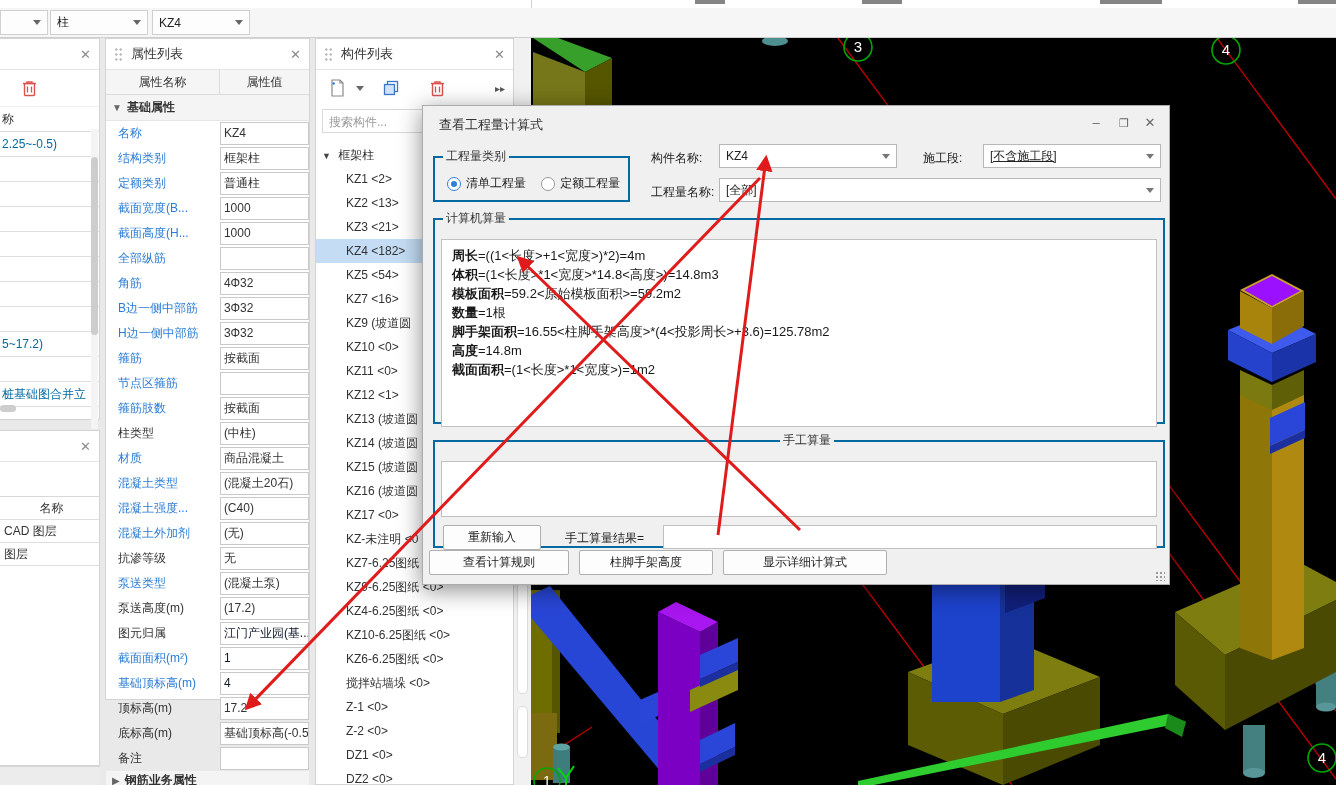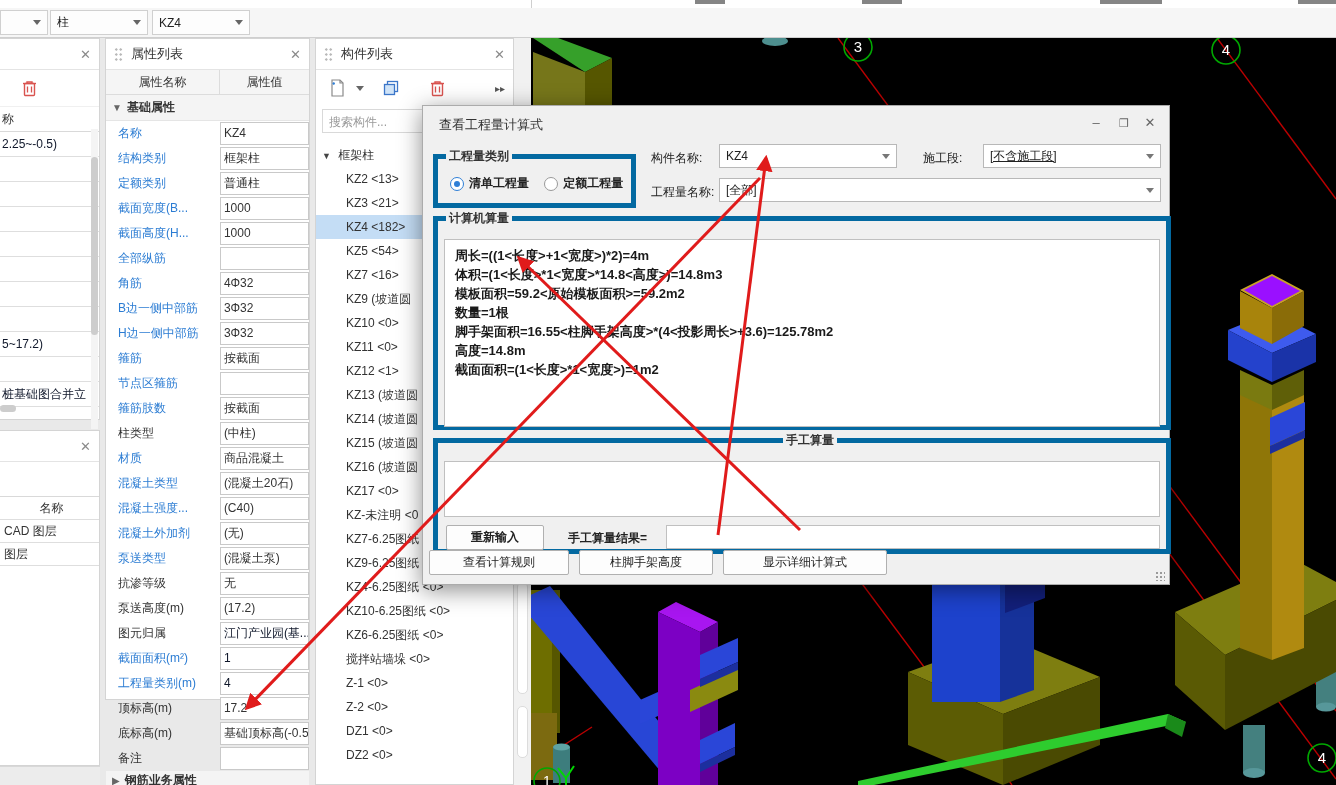--- a/index.html
+++ b/index.html
@@ -11,21 +11,21 @@
   #toolbar{left:0;top:8px;width:1336px;height:30px;background:#f6f6f6;border-bottom:1px solid #cfcfcf;box-sizing:border-box;}
   .combo{position:absolute;top:2px;height:25px;background:#fdfdfd;border:1px solid #d0d0d0;box-sizing:border-box;
          display:flex;align-items:center;padding:0 6px;font-size:12px;color:#222;}
   .combo .caret{margin-left:auto;width:0;height:0;border-left:4px solid transparent;border-right:4px solid transparent;border-top:5px solid #666;}
   
   .panel{position:absolute;background:#fff;border:1px solid #d4d4d4;box-sizing:border-box;}
   .phead{height:30px;border-bottom:1px solid #e4e4e4;display:flex;align-items:center;padding:0 8px;font-size:13px;color:#333;}
   .dots{width:9px;height:15px;margin-right:8px;background-image:radial-gradient(#b8b8b8 1.1px,transparent 1.3px);background-size:4.5px 5px;}
   .xbtn{margin-left:auto;color:#8a8a8a;font-size:13px;line-height:1;cursor:default;}
   
-  .lrow{height:24px;line-height:24px;border-bottom:1px solid #dedede;padding-left:2px;overflow:hidden;white-space:nowrap;color:#0f172a;}
+  .lrow{height:24px;line-height:24px;border-bottom:1px solid #dedede;padding-left:2px;overflow:hidden;white-space:nowrap;color:#0369a1;}
   .brow{height:22px;line-height:22px;border-bottom:1px solid #dedede;padding-left:4px;overflow:hidden;white-space:nowrap;}
   
   .colhead{display:flex;height:24px;background:#f5f5f5;border-bottom:1px solid #dcdcdc;align-items:center;}
   .colhead .c1{width:113px;text-align:center;color:#333;}
   .colhead .c2{flex:1;text-align:center;border-left:1px solid #dcdcdc;height:100%;line-height:24px;color:#333;}
   .group{height:25px;background:#f4f4f4;display:flex;align-items:center;padding-left:6px;font-weight:bold;color:#333;border-bottom:1px solid #e5e5e5;}
   .group .tri{color:#666;margin-right:5px;font-size:10px;}
   .prow{display:flex;height:25px;align-items:center;}
   .pname{width:108px;padding-left:12px;overflow:hidden;white-space:nowrap;color:#333;}
   .pname.link{color:#2b7cd3;}
@@ -39,21 +39,21 @@
           color:#9a9a9a;line-height:24px;padding-left:6px;box-sizing:border-box;}
   .tgroup{height:24px;line-height:24px;padding-left:6px;color:#333;}
   .tgroup .tri{font-size:9px;color:#444;margin-right:4px;}
   .titem{height:24px;line-height:24px;padding-left:30px;white-space:nowrap;overflow:hidden;color:#333;}
   .titem.sel{background:#c4ddf5;}
   
   #dialog{left:422px;top:105px;width:748px;height:480px;background:#f0f0f0;border:1px solid #ababab;
           box-shadow:0 5px 22px rgba(0,0,0,.45);z-index:20;box-sizing:border-box;}
   #dlg-title{position:absolute;left:16px;top:10px;font-size:13px;color:#333;}
   .winctl{position:absolute;top:8px;width:22px;height:18px;text-align:center;color:#666;font-size:13px;line-height:18px;}
-  fieldset{position:absolute;border:5px solid #0369a1;margin:0;padding:0;background:transparent;font-weight:bold;}
+  fieldset{position:absolute;border:2px solid #0369a1;margin:0;padding:0;background:transparent;}
   legend{font-size:12px;color:#333;margin-left:8px;padding:0 3px;}
   .radio{display:inline-flex;align-items:center;margin:10px 0 0 12px;font-size:12px;color:#222;}
   .rdot{width:14px;height:14px;border-radius:50%;border:1px solid #999;background:#fff;margin-right:5px;box-sizing:border-box;}
   .rdot.on{border:1px solid #2f7fd6;position:relative;}
   .rdot.on::after{content:"";position:absolute;left:3px;top:3px;width:6px;height:6px;border-radius:50%;background:#2f7fd6;}
   .dlabel{position:absolute;font-size:12px;color:#222;}
   .dcombo{position:absolute;height:24px;background:#fff;border:1px solid #b8b8b8;box-sizing:border-box;
           display:flex;align-items:center;padding:0 6px;font-size:12px;color:#222;}
   .dcombo .caret{margin-left:auto;width:0;height:0;border-left:4px solid transparent;border-right:4px solid transparent;border-top:5px solid #777;}
   .whitebox{position:absolute;background:#fff;border:1px solid #c0c0c0;box-sizing:border-box;}
@@ -217,41 +217,41 @@
       </div>
       <div class="prow">
         <div class="pname link">混凝土强度...</div>
         <div class="pval">(C40)</div>
       </div>
       <div class="prow">
         <div class="pname link">混凝土外加剂</div>
         <div class="pval">(无)</div>
       </div>
       <div class="prow">
+        <div class="pname">抗渗等级</div>
+        <div class="pval">无</div>
+      </div>
+      <div class="prow">
         <div class="pname link">泵送类型</div>
         <div class="pval">(混凝土泵)</div>
       </div>
       <div class="prow">
-        <div class="pname">抗渗等级</div>
-        <div class="pval">无</div>
-      </div>
-      <div class="prow">
         <div class="pname">泵送高度(m)</div>
         <div class="pval">(17.2)</div>
       </div>
       <div class="prow">
         <div class="pname">图元归属</div>
         <div class="pval gray">江门产业园(基...</div>
       </div>
       <div class="prow">
         <div class="pname link">截面面积(m²)</div>
         <div class="pval gray">1</div>
       </div>
       <div class="prow">
-        <div class="pname link">工程量类别(m)</div>
+        <div class="pname link">基础顶标高(m)</div>
         <div class="pval gray">4</div>
       </div>
       <div class="prow">
         <div class="pname">顶标高(m)</div>
         <div class="pval">17.2</div>
       </div>
       <div class="prow">
         <div class="pname">底标高(m)</div>
         <div class="pval">基础顶标高(-0.5)</div>
       </div>
@@ -297,20 +297,21 @@
     </span>
     <span style="margin-left:auto;color:#555;font-size:10px;">▸▸</span>
   </div>
   <div class="search">搜索构件...</div>
   <div style="position:absolute;left:0;top:104px;width:100%;">
     <div class="tgroup">
       <span class="tri">▼</span>
       <span>框架柱</span>
     </div>
     <div id="tree-items">
+        <div class="titem">KZ1 &lt;2&gt;</div>
         <div class="titem">KZ2 &lt;13&gt;</div>
         <div class="titem">KZ3 &lt;21&gt;</div>
         <div class="titem sel">KZ4 &lt;182&gt;</div>
         <div class="titem">KZ5 &lt;54&gt;</div>
         <div class="titem">KZ7 &lt;16&gt;</div>
         <div class="titem">KZ9 (坡道圆</div>
         <div class="titem">KZ10 &lt;0&gt;</div>
         <div class="titem">KZ11 &lt;0&gt;</div>
         <div class="titem">KZ12 &lt;1&gt;</div>
         <div class="titem">KZ13 (坡道圆</div>

